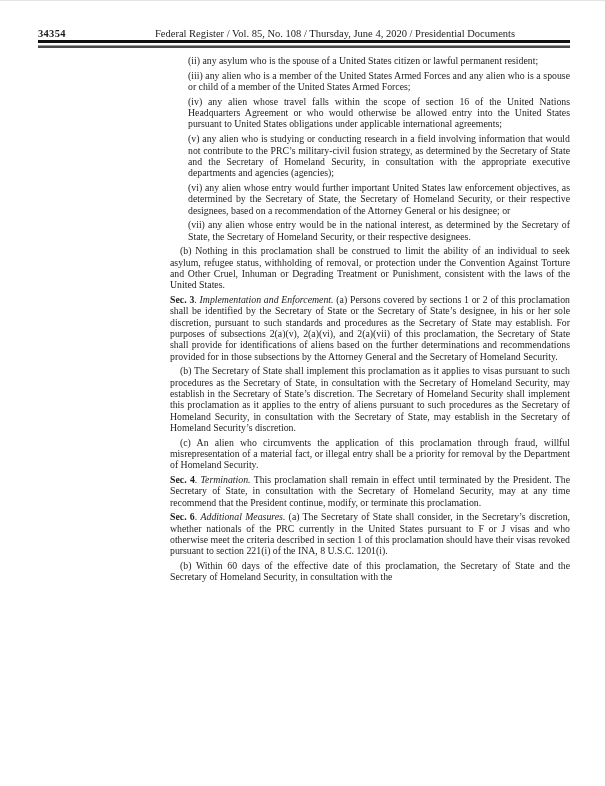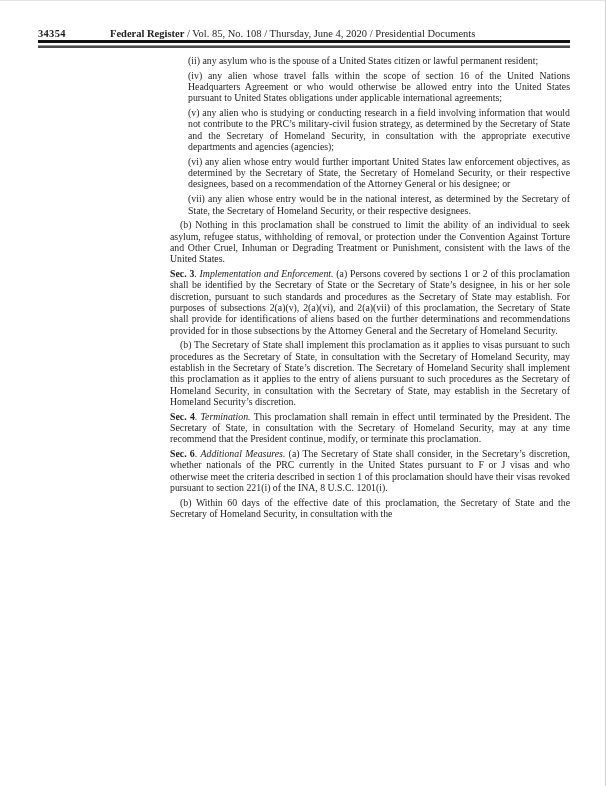--- a/index.html
+++ b/index.html
@@ -28,21 +28,22 @@
     line-height: 13px;
     white-space: nowrap;
   }
   .pageno {
     display: inline-block;
     width: 72px;
     font-weight: bold;
     letter-spacing: 0.3px;
   }
   .journal {
-    font-weight: bold;
+    font-weight: normal;
+    margin-left: 45px;
   }
   .rule {
     position: absolute;
     top: 39px;
     left: 38px;
     width: 532px;
   }
   .rule-top {
     height: 3px;
     background: #111111;
@@ -91,25 +92,27 @@
   </div>
 
   <div class="rule">
     <div class="rule-top"></div>
     <div class="rule-gap"></div>
     <div class="rule-bottom"></div>
   </div>
 
   <div class="doc-body" id="doc-body">
       <p class="romanette"><span>(ii) any asylum who is the spouse of a United States citizen or lawful permanent resident;</span></p>
+      <p class="romanette"><span>(iii) any alien who is a member of the United States Armed Forces and any alien who is a spouse or child of a member of the United States Armed Forces;</span></p>
       <p class="romanette"><span>(iv) any alien whose travel falls within the scope of section 16 of the United Nations Headquarters Agreement or who would otherwise be allowed entry into the United States pursuant to United States obligations under applicable international agreements;</span></p>
       <p class="romanette"><span>(v) any alien who is studying or conducting research in a field involving information that would not contribute to the PRC’s military-civil fusion strategy, as determined by the Secretary of State and the Secretary of Homeland Security, in consultation with the appropriate executive departments and agencies (agencies);</span></p>
       <p class="romanette"><span>(vi) any alien whose entry would further important United States law enforcement objectives, as determined by the Secretary of State, the Secretary of Homeland Security, or their respective designees, based on a recommendation of the Attorney General or his designee; or</span></p>
       <p class="romanette"><span>(vii) any alien whose entry would be in the national interest, as determined by the Secretary of State, the Secretary of Homeland Security, or their respective designees.</span></p>
       <p class="lettered"><span>(b) Nothing in this proclamation shall be construed to limit the ability of an individual to seek asylum, refugee status, withholding of removal, or protection under the Convention Against Torture and Other Cruel, Inhuman or Degrading Treatment or Punishment, consistent with the laws of the United States.</span></p>
       <p class="section"><span class="run-bold">Sec. 3</span><span>. </span><span class="run-italic">Implementation and Enforcement.</span><span> (a) Persons covered by sections 1 or 2 of this proclamation shall be identified by the Secretary of State or the Secretary of State’s designee, in his or her sole discretion, pursuant to such standards and procedures as the Secretary of State may establish. For purposes of subsections 2(a)(v), 2(a)(vi), and 2(a)(vii) of this proclamation, the Secretary of State shall provide for identifications of aliens based on the further determinations and recommendations provided for in those subsections by the Attorney General and the Secretary of Homeland Security.</span></p>
       <p class="lettered"><span>(b) The Secretary of State shall implement this proclamation as it applies to visas pursuant to such procedures as the Secretary of State, in consultation with the Secretary of Homeland Security, may establish in the Secretary of State’s discretion. The Secretary of Homeland Security shall implement this proclamation as it applies to the entry of aliens pursuant to such procedures as the Secretary of Homeland Security, in consultation with the Secretary of State, may establish in the Secretary of Homeland Security’s discretion.</span></p>
+      <p class="lettered"><span>(c) An alien who circumvents the application of this proclamation through fraud, willful misrepresentation of a material fact, or illegal entry shall be a priority for removal by the Department of Homeland Security.</span></p>
       <p class="section"><span class="run-bold">Sec. 4</span><span>. </span><span class="run-italic">Termination.</span><span> This proclamation shall remain in effect until terminated by the President. The Secretary of State, in consultation with the Secretary of Homeland Security, may at any time recommend that the President continue, modify, or terminate this proclamation.</span></p>
       <p class="section"><span class="run-bold">Sec. 6</span><span>. </span><span class="run-italic">Additional Measures.</span><span> (a) The Secretary of State shall consider, in the Secretary’s discretion, whether nationals of the PRC currently in the United States pursuant to F or J visas and who otherwise meet the criteria described in section 1 of this proclamation should have their visas revoked pursuant to section 221(i) of the INA, 8 U.S.C. 1201(i).</span></p>
       <p class="lettered"><span>(b) Within 60 days of the effective date of this proclamation, the Secretary of State and the Secretary of Homeland Security, in consultation with the</span></p>
     </div>
 
 </div>
 
 </body></html>

